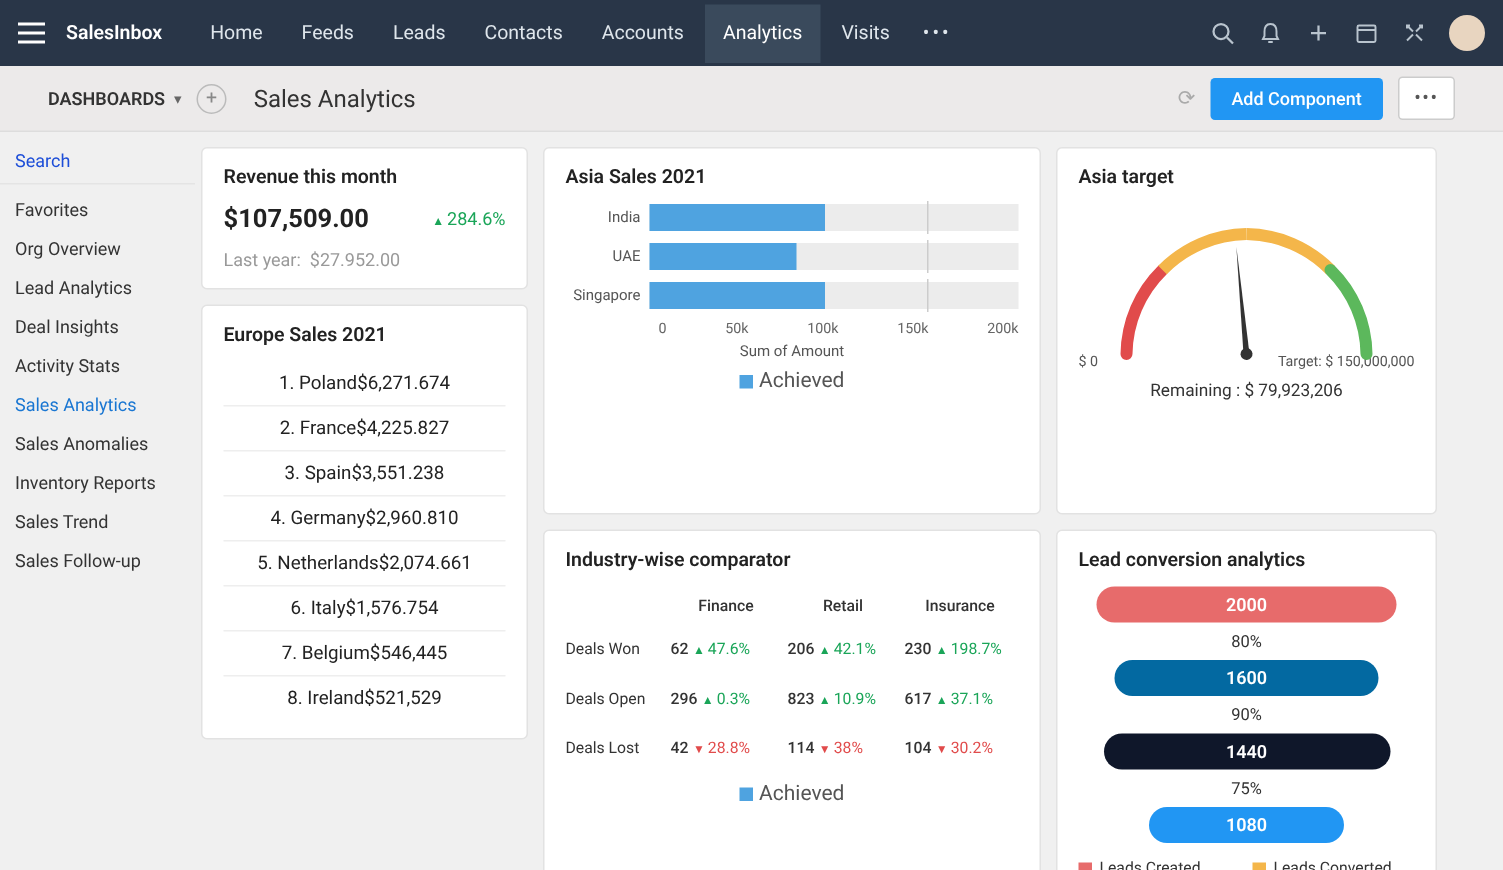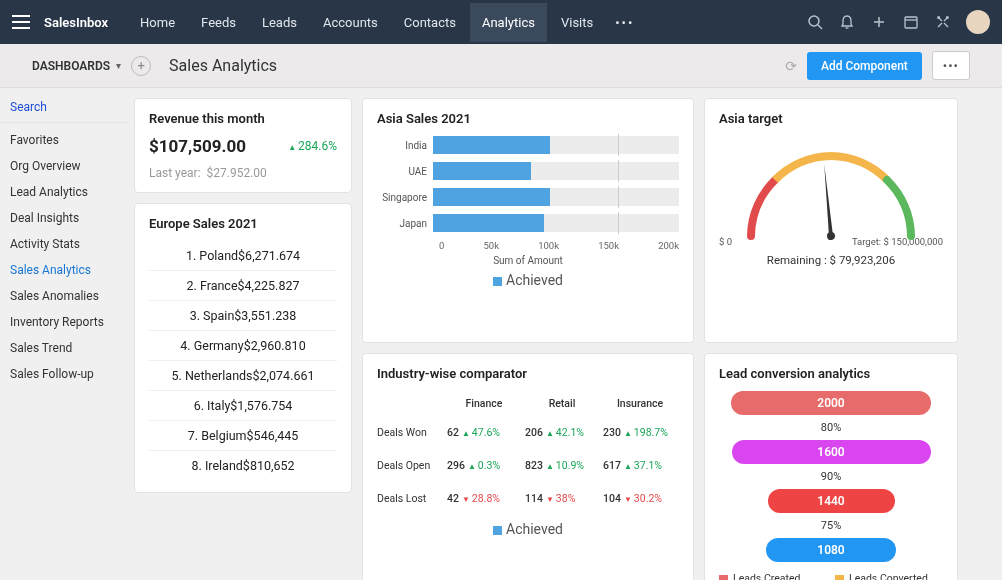--- a/index.html
+++ b/index.html
@@ -96,22 +96,22 @@
   <div class="hamburger">
       <span></span>
       <span></span>
       <span></span>
     </div>
   <div class="brand">SalesInbox</div>
   <div class="nav-links" id="nav-links">
       <div class="nav-link">Home</div>
       <div class="nav-link">Feeds</div>
       <div class="nav-link">Leads</div>
+      <div class="nav-link">Contacts</div>
       <div class="nav-link">Accounts</div>
-      <div class="nav-link">Contacts</div>
       <div class="nav-link active">Analytics</div>
       <div class="nav-link">Visits</div>
     </div>
   <div class="nav-more">•••</div>
   <div class="nav-right">
     <div class="nav-icon">
         <svg width="16" height="16" viewBox="0 0 16 16" fill="none" stroke="#b9c4ce" stroke-width="1.5">
           <circle cx="7" cy="7" r="5"></circle>
           <line x1="11" y1="11" x2="15" y2="15"></line>
         </svg>
@@ -203,27 +203,20 @@
               <div class="hbar-tick" style="left:75%"></div>
             </div>
           </div>
           <div class="hbar-row">
             <div class="hbar-lbl">Singapore</div>
             <div class="hbar-track">
               <div class="hbar-fill" style="width:47.5%"></div>
               <div class="hbar-tick" style="left:75%"></div>
             </div>
           </div>
-          <div class="hbar-row">
-            <div class="hbar-lbl">Japan</div>
-            <div class="hbar-track">
-              <div class="hbar-fill" style="width:45%"></div>
-              <div class="hbar-tick" style="left:75%"></div>
-            </div>
-          </div>
         </div>
       <div class="hbar-axis" id="asia-axis">
           <span>0</span>
           <span>50k</span>
           <span>100k</span>
           <span>150k</span>
           <span>200k</span>
         </div>
       <div class="axis-label">Sum of Amount</div>
       <div class="legend-center"><span class="legend-sq"></span><span>Achieved</span></div>
@@ -276,21 +269,21 @@
           <div class="elist-row">
             <span>6. Italy</span>
             <span>$1,576.754</span>
           </div>
           <div class="elist-row">
             <span>7. Belgium</span>
             <span>$546,445</span>
           </div>
           <div class="elist-row">
             <span>8. Ireland</span>
-            <span>$810,652</span>
+            <span>$521,529</span>
           </div>
         </div>
     </div>
 
     <div class="card industry-card">
       <div class="card-title">Industry-wise comparator</div>
       <div class="ind-grid" id="ind-grid">
           <div></div>
           <div class="ind-head">Finance</div>
           <div class="ind-head">Retail</div>
@@ -309,23 +302,23 @@
           <div class="ind-cell"><span class="v">104</span><span class="down tri-down">30.2%</span></div>
         </div>
       <div class="legend-center"><span class="legend-sq"></span><span>Achieved</span></div>
     </div>
 
     <div class="card lead-card">
       <div class="card-title">Lead conversion analytics</div>
       <div id="lead-stages">
           <div class="pill" style="background: rgb(231, 107, 107); width: 200px;">2000</div>
           <div class="pct-lbl">80%</div>
-          <div class="pill" style="background: #d946ef; width: 199px;">1600</div>
+          <div class="pill" style="background: #0369a1; width: 176px;">1600</div>
           <div class="pct-lbl">90%</div>
-          <div class="pill" style="background: #ef4444; width: 127px;">1440</div>
+          <div class="pill" style="background: #0f172a; width: 191px;">1440</div>
           <div class="pct-lbl">75%</div>
           <div class="pill" style="background: rgb(33, 150, 243); width: 130px;">1080</div>
         </div>
       <div class="legend-grid" id="lead-legend">
           <div class="lg-item"><span class="sw" style="background:#e76b6b"></span>Leads Created</div>
           <div class="lg-item"><span class="sw" style="background:#f4b64a"></span>Leads Converted</div>
         </div>
     </div>
   </div>
 </div>

